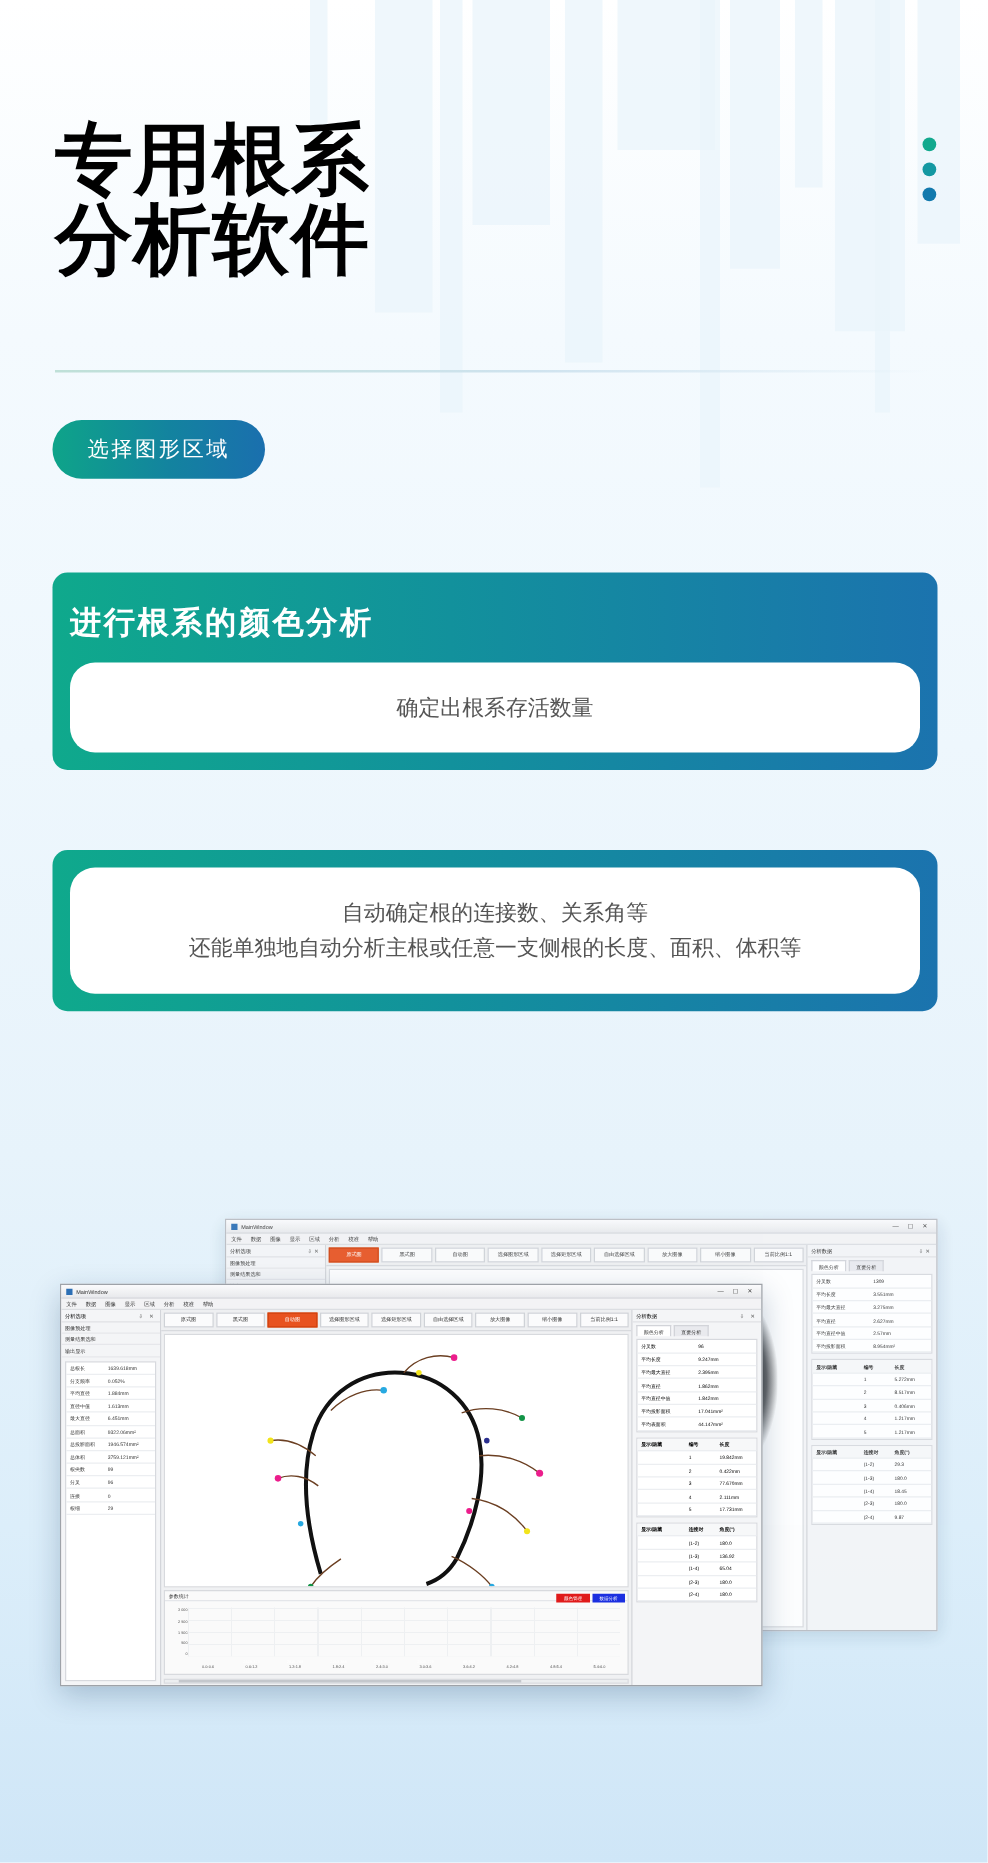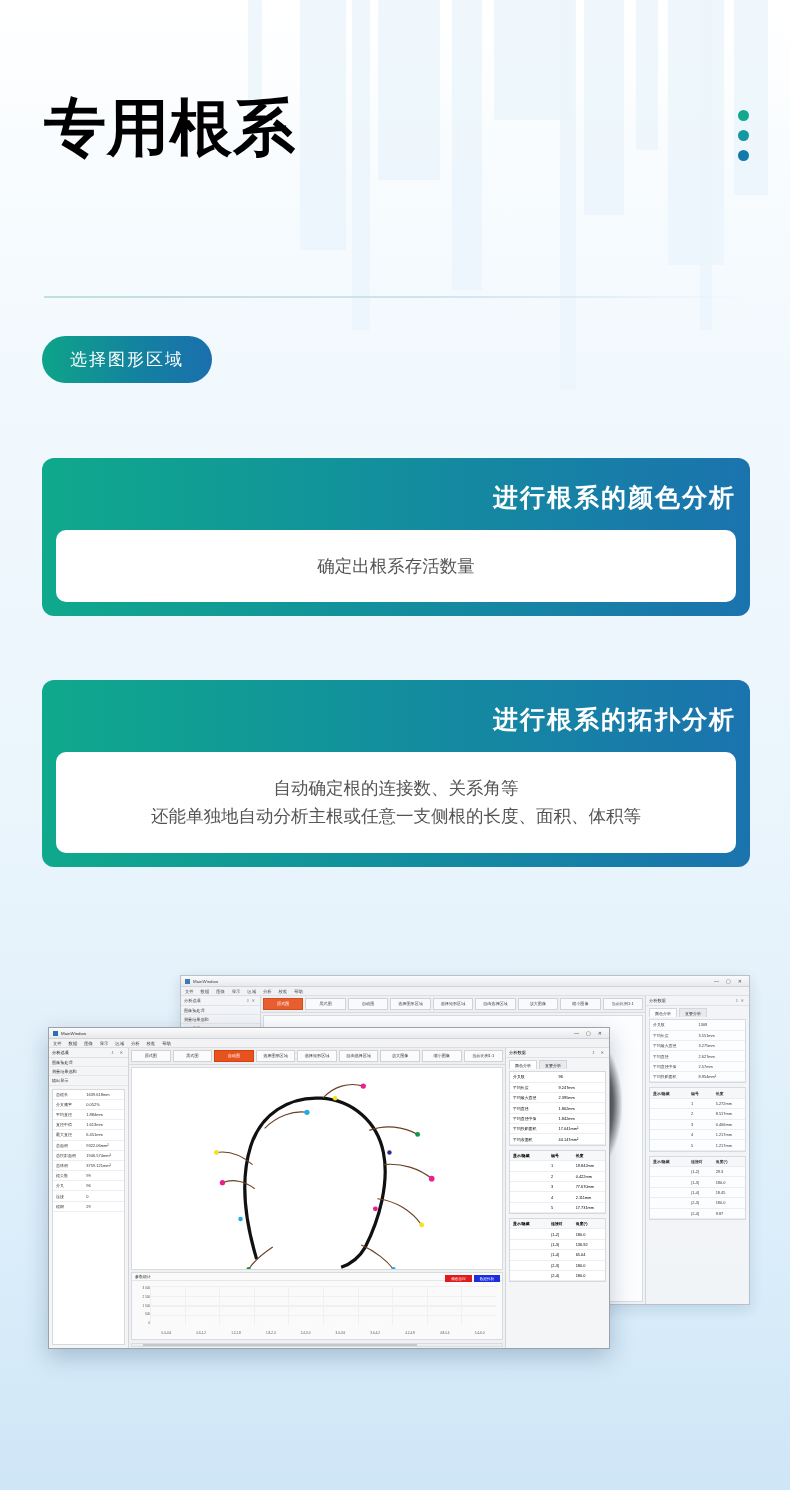--- a/index.html
+++ b/index.html
@@ -55,26 +55,26 @@
   
   .card {
     position:absolute; left:42px; width:708px;
     border-radius:12px;
     background:linear-gradient(90deg,#0fa98c 0%,#12919c 45%,#1b73ae 100%);
     padding:14px 14px 14px 14px;
   }
   .card.c1 { top:458px; }
   .card.c2 { top:680px; }
   .card-title {
-    text-align:right; color:#fff; font-weight:bold; font-size:25px;
+    text-align:left; color:#fff; font-weight:bold; font-size:25px;
     letter-spacing:2px; padding:9px 0 16px;
     font-family:"DejaVu Sans","Liberation Sans",sans-serif;
   }
   .card-body {
-    background:#fff; border-radius:10px; padding:22px 14px;
+    background:#fff; border-radius:20px; padding:22px 14px;
     text-align:center; color:#555; font-size:17.5px; line-height:1.62;
   }
   .card-body p { white-space:nowrap; }
 
   
   .shots { position:absolute; left:0; top:955px; width:790px; height:460px; }
 
   
   .win-back {
     position:absolute; left:180px; top:20px; width:570px; height:330px;
@@ -183,39 +183,39 @@
     <i class="b8"></i>
     <i class="b9"></i>
     <i class="b10"></i>
   <i class="b11"></i>
     <i class="b12"></i>
 </div>
 
 <div class="hero">
   <h1>
     <span>专用根系</span>
+    <span>分析软件</span>
   </h1>
 </div>
 <div class="rule"></div>
 <div class="dots">
     <i></i>
     <i></i>
     <i></i>
   </div>
 <div class="pill">选择图形区域</div>
 
 <div class="card c1">
   <div class="card-title">进行根系的颜色分析</div>
   <div class="card-body">
     <p>确定出根系存活数量</p>
   </div>
 </div>
 
 <div class="card c2">
-  <div class="card-title">进行根系的拓扑分析</div>
   <div class="card-body">
     <p>自动确定根的连接数、关系角等</p>
     <p>还能单独地自动分析主根或任意一支侧根的长度、面积、体积等</p>
   </div>
 </div>
 
 <div class="shots">
 
   <div class="win-back">
     <div class="titlebar">

